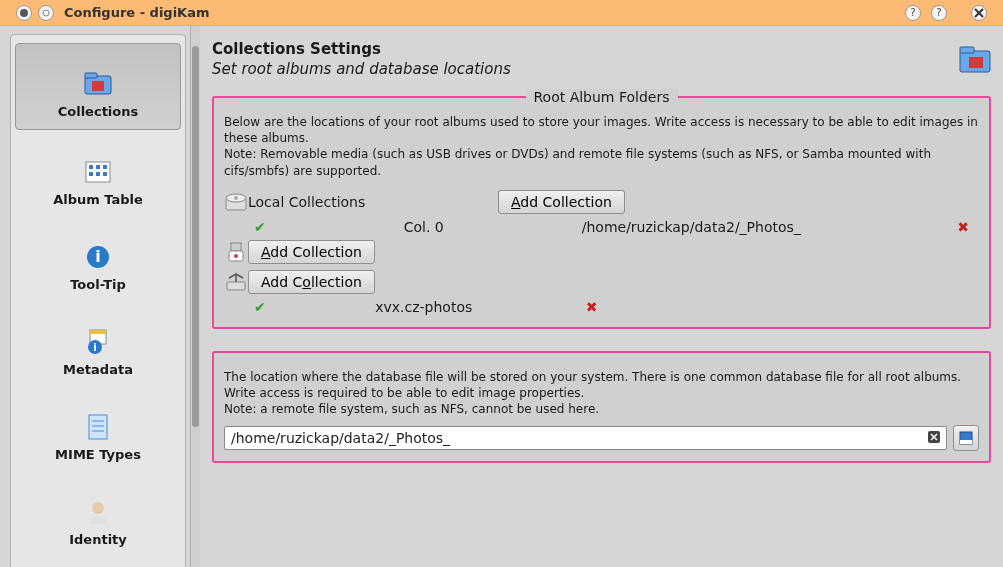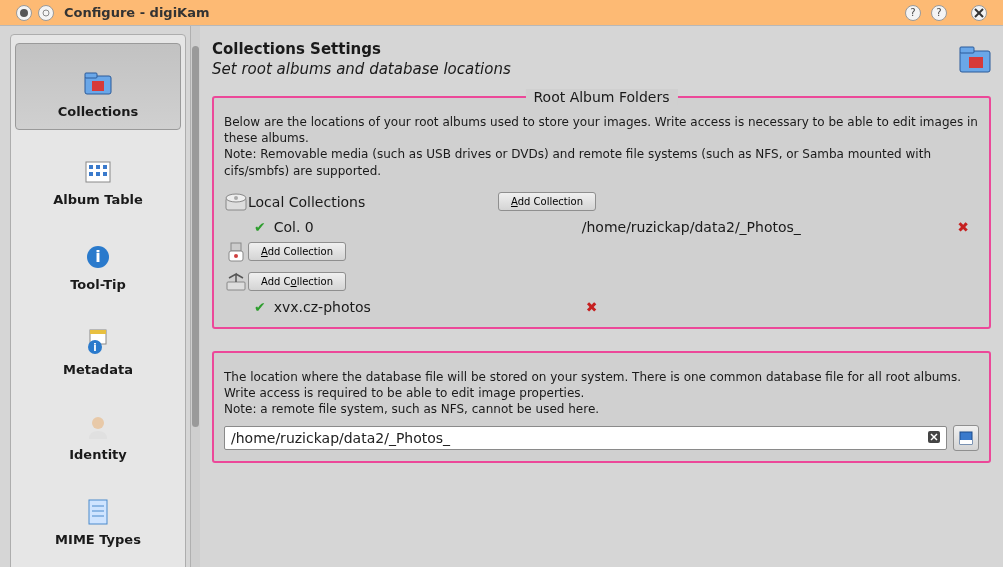--- a/index.html
+++ b/index.html
@@ -31,26 +31,26 @@
   .header-text h2 { font-size: 15px; font-style: italic; font-weight: normal; margin-top: 2px; }
   .header-icon { width: 32px; height: 32px; }
 
   .group-box { border: 2px solid #ec4899; border-radius: 3px; margin-top: 18px; padding: 10px 10px 10px 10px; position: relative; background: #d0d0d0; }
   .group-title { position: absolute; top: -9px; left: 50%; transform: translateX(-50%); background: #d0d0d0; padding: 0 8px; font-size: 14px; }
   .desc { font-size: 12px; line-height: 1.35; margin: 6px 0 8px 0; }
 
   .coll-row { display: flex; align-items: center; padding: 3px 0; }
   .coll-row .row-icon { width: 24px; height: 24px; display: flex; align-items: center; justify-content: center; }
   .coll-row .row-label { flex: 0 0 250px; font-size: 14px; white-space: nowrap; }
-  .btn { background: linear-gradient(#f0f0f0,#d4d4d4); border: 1px solid #8f8f8f; border-radius: 3px; padding: 3px 12px; font-size: 10px; cursor: pointer; }
+  .btn { background: linear-gradient(#f0f0f0,#d4d4d4); border: 1px solid #8f8f8f; border-radius: 3px; padding: 3px 12px; font-size: 14px; cursor: pointer; }
   .btn u { text-decoration: underline; }
 
   .entry-row { display: flex; align-items: center; padding: 2px 6px 2px 30px; gap: 8px; }
   .entry-row .check { color: #2e9e2e; font-size: 14px; }
-  .entry-row .name { width: 300px; font-size: 14px; }
+  .entry-row .name { width: 300px; font-size: 14px; text-align: center; }
   .entry-row .path { flex: 1; font-size: 14px; }
   .entry-row .del { color: #c62020; font-weight: bold; cursor: pointer; font-size: 14px; padding: 0 4px; }
 
   .path-row { display: flex; align-items: center; gap: 6px; margin-top: 6px; }
   .path-input { flex: 1; display: flex; align-items: center; background: #fff; border: 1px solid #8a8a8a; border-radius: 2px; padding: 3px 6px; }
   .path-input span.text { flex: 1; font-size: 14px; color: #222; }
   .path-input .clear { color: #444; cursor: pointer; font-size: 12px; }
   .path-btn { width: 26px; height: 26px; border: 1px solid #8f8f8f; border-radius: 3px; background: linear-gradient(#f0f0f0,#d4d4d4); display: flex; align-items: center; justify-content: center; cursor: pointer; }
 
 </style>
@@ -135,38 +135,38 @@
               <rect x="6" y="1" width="16" height="4" fill="#e8c040"></rect>
               <circle cx="11" cy="18" r="7" fill="#2a7acc"></circle>
               <text x="11" y="22" text-anchor="middle" fill="#fff" font-size="10" font-weight="bold">i</text>
             </svg>
         </div>
         <div class="nav-label">Metadata</div>
       </div>
 
       <div class="nav-item">
         <div class="nav-icon">
-          <svg width="26" height="26" viewBox="0 0 26 26">
-              <circle cx="13" cy="9" r="6" fill="#e8c9a8"></circle>
-              <path d="M4 25 Q4 17 13 17 Q22 17 22 25 Z" fill="#e0e0e0"></path>
-            </svg>
-        </div>
-        <div class="nav-label">Identity</div>
-      </div>
-
-      <div class="nav-item">
-        <div class="nav-icon">
           <svg width="24" height="28" viewBox="0 0 24 28">
               <rect x="3" y="2" width="18" height="24" fill="#cfe4ff" stroke="#4a8acc"></rect>
               <line x1="6" y1="8" x2="18" y2="8" stroke="#4a8acc"></line>
               <line x1="6" y1="13" x2="18" y2="13" stroke="#4a8acc"></line>
               <line x1="6" y1="18" x2="18" y2="18" stroke="#4a8acc"></line>
             </svg>
         </div>
         <div class="nav-label">MIME Types</div>
+      </div>
+
+      <div class="nav-item">
+        <div class="nav-icon">
+          <svg width="26" height="26" viewBox="0 0 26 26">
+              <circle cx="13" cy="9" r="6" fill="#e8c9a8"></circle>
+              <path d="M4 25 Q4 17 13 17 Q22 17 22 25 Z" fill="#e0e0e0"></path>
+            </svg>
+        </div>
+        <div class="nav-label">Identity</div>
       </div>
 
       <div class="nav-item">
         <div class="nav-icon">
           <svg width="24" height="28" viewBox="0 0 24 28">
               <circle cx="12" cy="10" r="8" fill="#ffe060" stroke="#d4a020"></circle>
               <rect x="9" y="18" width="6" height="6" fill="#bbb"></rect>
             </svg>
         </div>
         <div class="nav-label">Light Table</div>

